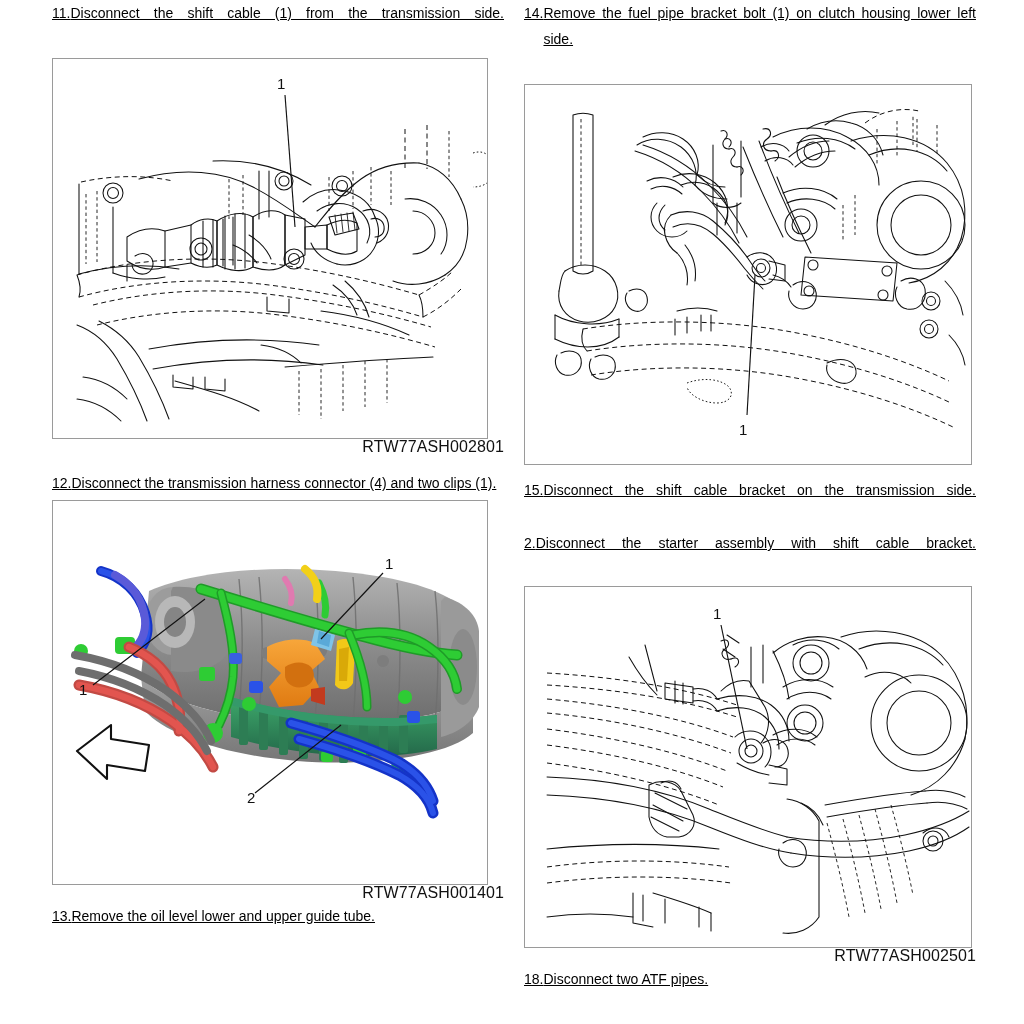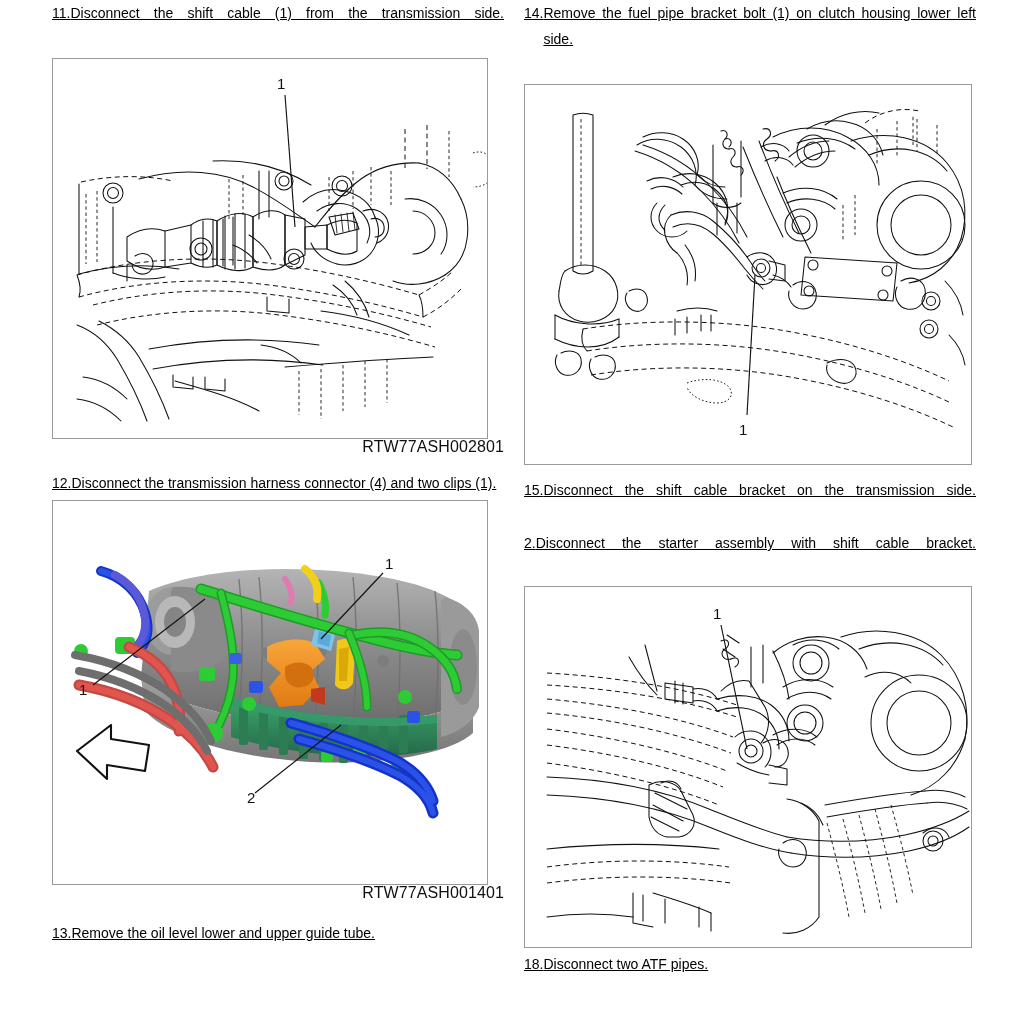--- a/index.html
+++ b/index.html
@@ -395,21 +395,21 @@
           <line class="leader" x1="330" y1="72" x2="268" y2="138"></line>
           <text class="callout" x="332" y="68">1</text>
 
           <line class="leader" x1="202" y1="292" x2="288" y2="224"></line>
           <text class="callout" x="194" y="302">2</text>
         </svg>
       </div>
       <div class="figid">RTW77ASH001401</div>
     </div>
 
-    <div class="steps" style="margin-top:20px;">
+    <div class="steps" style="margin-top:3px;">
       <div class="step plain">
         <span class="num">13.</span>
         <span class="txt">Remove the oil level lower and upper guide tube.</span>
       </div>
     </div>
 
   </div>
 
   <div class="col col-right">
 
@@ -658,20 +658,21 @@
           <path class="ln" d="M128 306 C148 312 168 318 186 326"></path>
           <path class="ln" d="M140 312 L140 336"></path>
           <path class="ln" d="M174 320 L174 340"></path>
           <path class="ln" d="M186 326 L186 344"></path>
           <path class="ln" d="M22 330 C50 326 80 326 108 330"></path>
 
           <line class="leader" x1="222" y1="162" x2="196" y2="38"></line>
           <text class="callout" x="188" y="32">1</text>
         </svg>
       </div>
+      <div class="figid">RTW77ASH002501</div>
     </div>
 
     <div class="steps" style="margin-top:3px;">
       <div class="step plain">
         <span class="num">18.</span>
         <span class="txt">Disconnect two ATF pipes.</span>
       </div>
     </div>
 
   </div>

